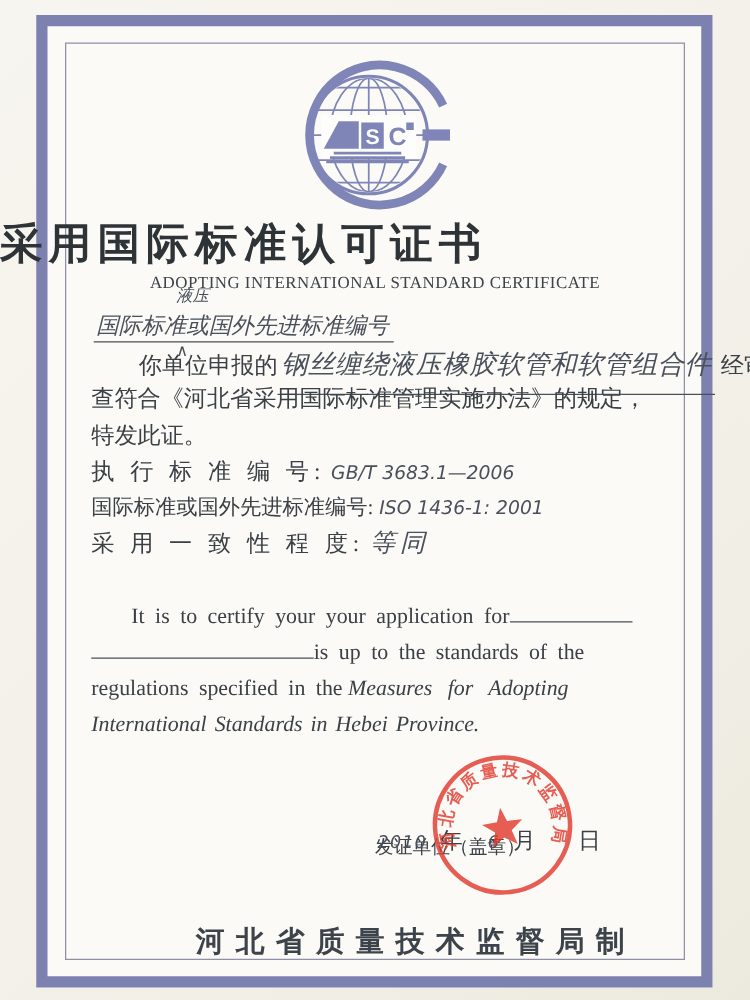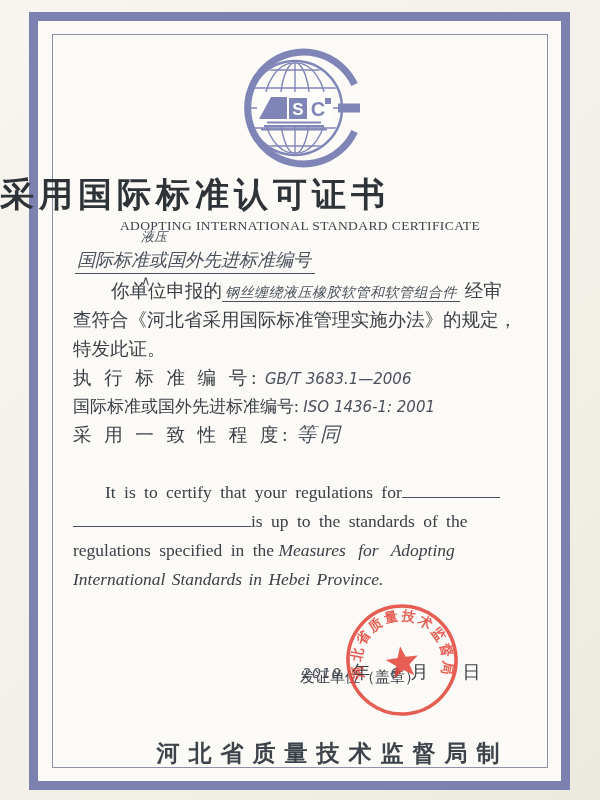--- a/index.html
+++ b/index.html
@@ -42,21 +42,21 @@
     position:absolute; left:75px; top:244px; width:240px; height:30px;
     border-bottom:1.5px solid #4a505b;
   }
   .company-line .company { position:absolute; left:2px; bottom:1px; font-size:18px; white-space:nowrap; }
   .company-line .insert { position:absolute; left:66px; top:-16px; font-size:13px; }
   .company-line .caret { position:absolute; left:66px; bottom:-16px; font-size:13px; color:#4a505b; }
 
   .para { position:absolute; left:73px; top:277px; width:468px; font-size:18.5px; }
   .para .pline { height:29px; line-height:29px; white-space:nowrap; }
   .para .indent { display:inline-block; width:38px; }
-  .product { font-size:14px; border-bottom:1.5px solid #4a505b; padding:0 3px 1px 3px; letter-spacing:0.5px; }
+  .product { font-size:21px; border-bottom:1.5px solid #4a505b; padding:0 3px 12px 3px; letter-spacing:0.5px; }
 
   .fields { position:absolute; left:73px; top:364px; width:470px; font-size:18.5px; }
   .fields .fline { height:28px; line-height:28px; white-space:nowrap; }
   .sp { letter-spacing:4px; }
   .fields .hw { font-size:15px; }
   .fields .intl-label { font-size:17px; letter-spacing:0; }
   .fields .big-hw { font-size:20px; letter-spacing:4px; }
   .blank { display:inline-block; border-bottom:1.5px solid #4a505b; height:14px; vertical-align:baseline; }
   .hw-u { border-bottom:1.5px solid #4a505b; padding:0 4px 1px 4px; }
 
@@ -153,21 +153,21 @@
         <span class="hw">ISO 1436-1: 2001</span>
       </div>
       <div class="fline">
         <span class="sp">采 用 一 致 性 程 度:</span>
         <span class="hw big-hw">等同</span>
       </div>
     </div>
 
     <div class="english">
       <div class="eline">
-        <span class="eindent"></span><span class="ws">It is to certify that your regulations for</span><span class="blank" style="width:98px"></span>
+        <span class="eindent"></span><span class="ws">It is to certify your your application for</span><span class="blank" style="width:98px"></span>
       </div>
       <div class="eline">
         <span class="blank" style="width:178px"></span><span class="ws">is up to the standards of the</span>
       </div>
       <div class="eline">
         <span class="ws">regulations specified in the</span> <span class="it">Measures for Adopting</span>
       </div>
       <div class="eline">
         <span class="it2">International Standards in Hebei Province.</span>
       </div>

